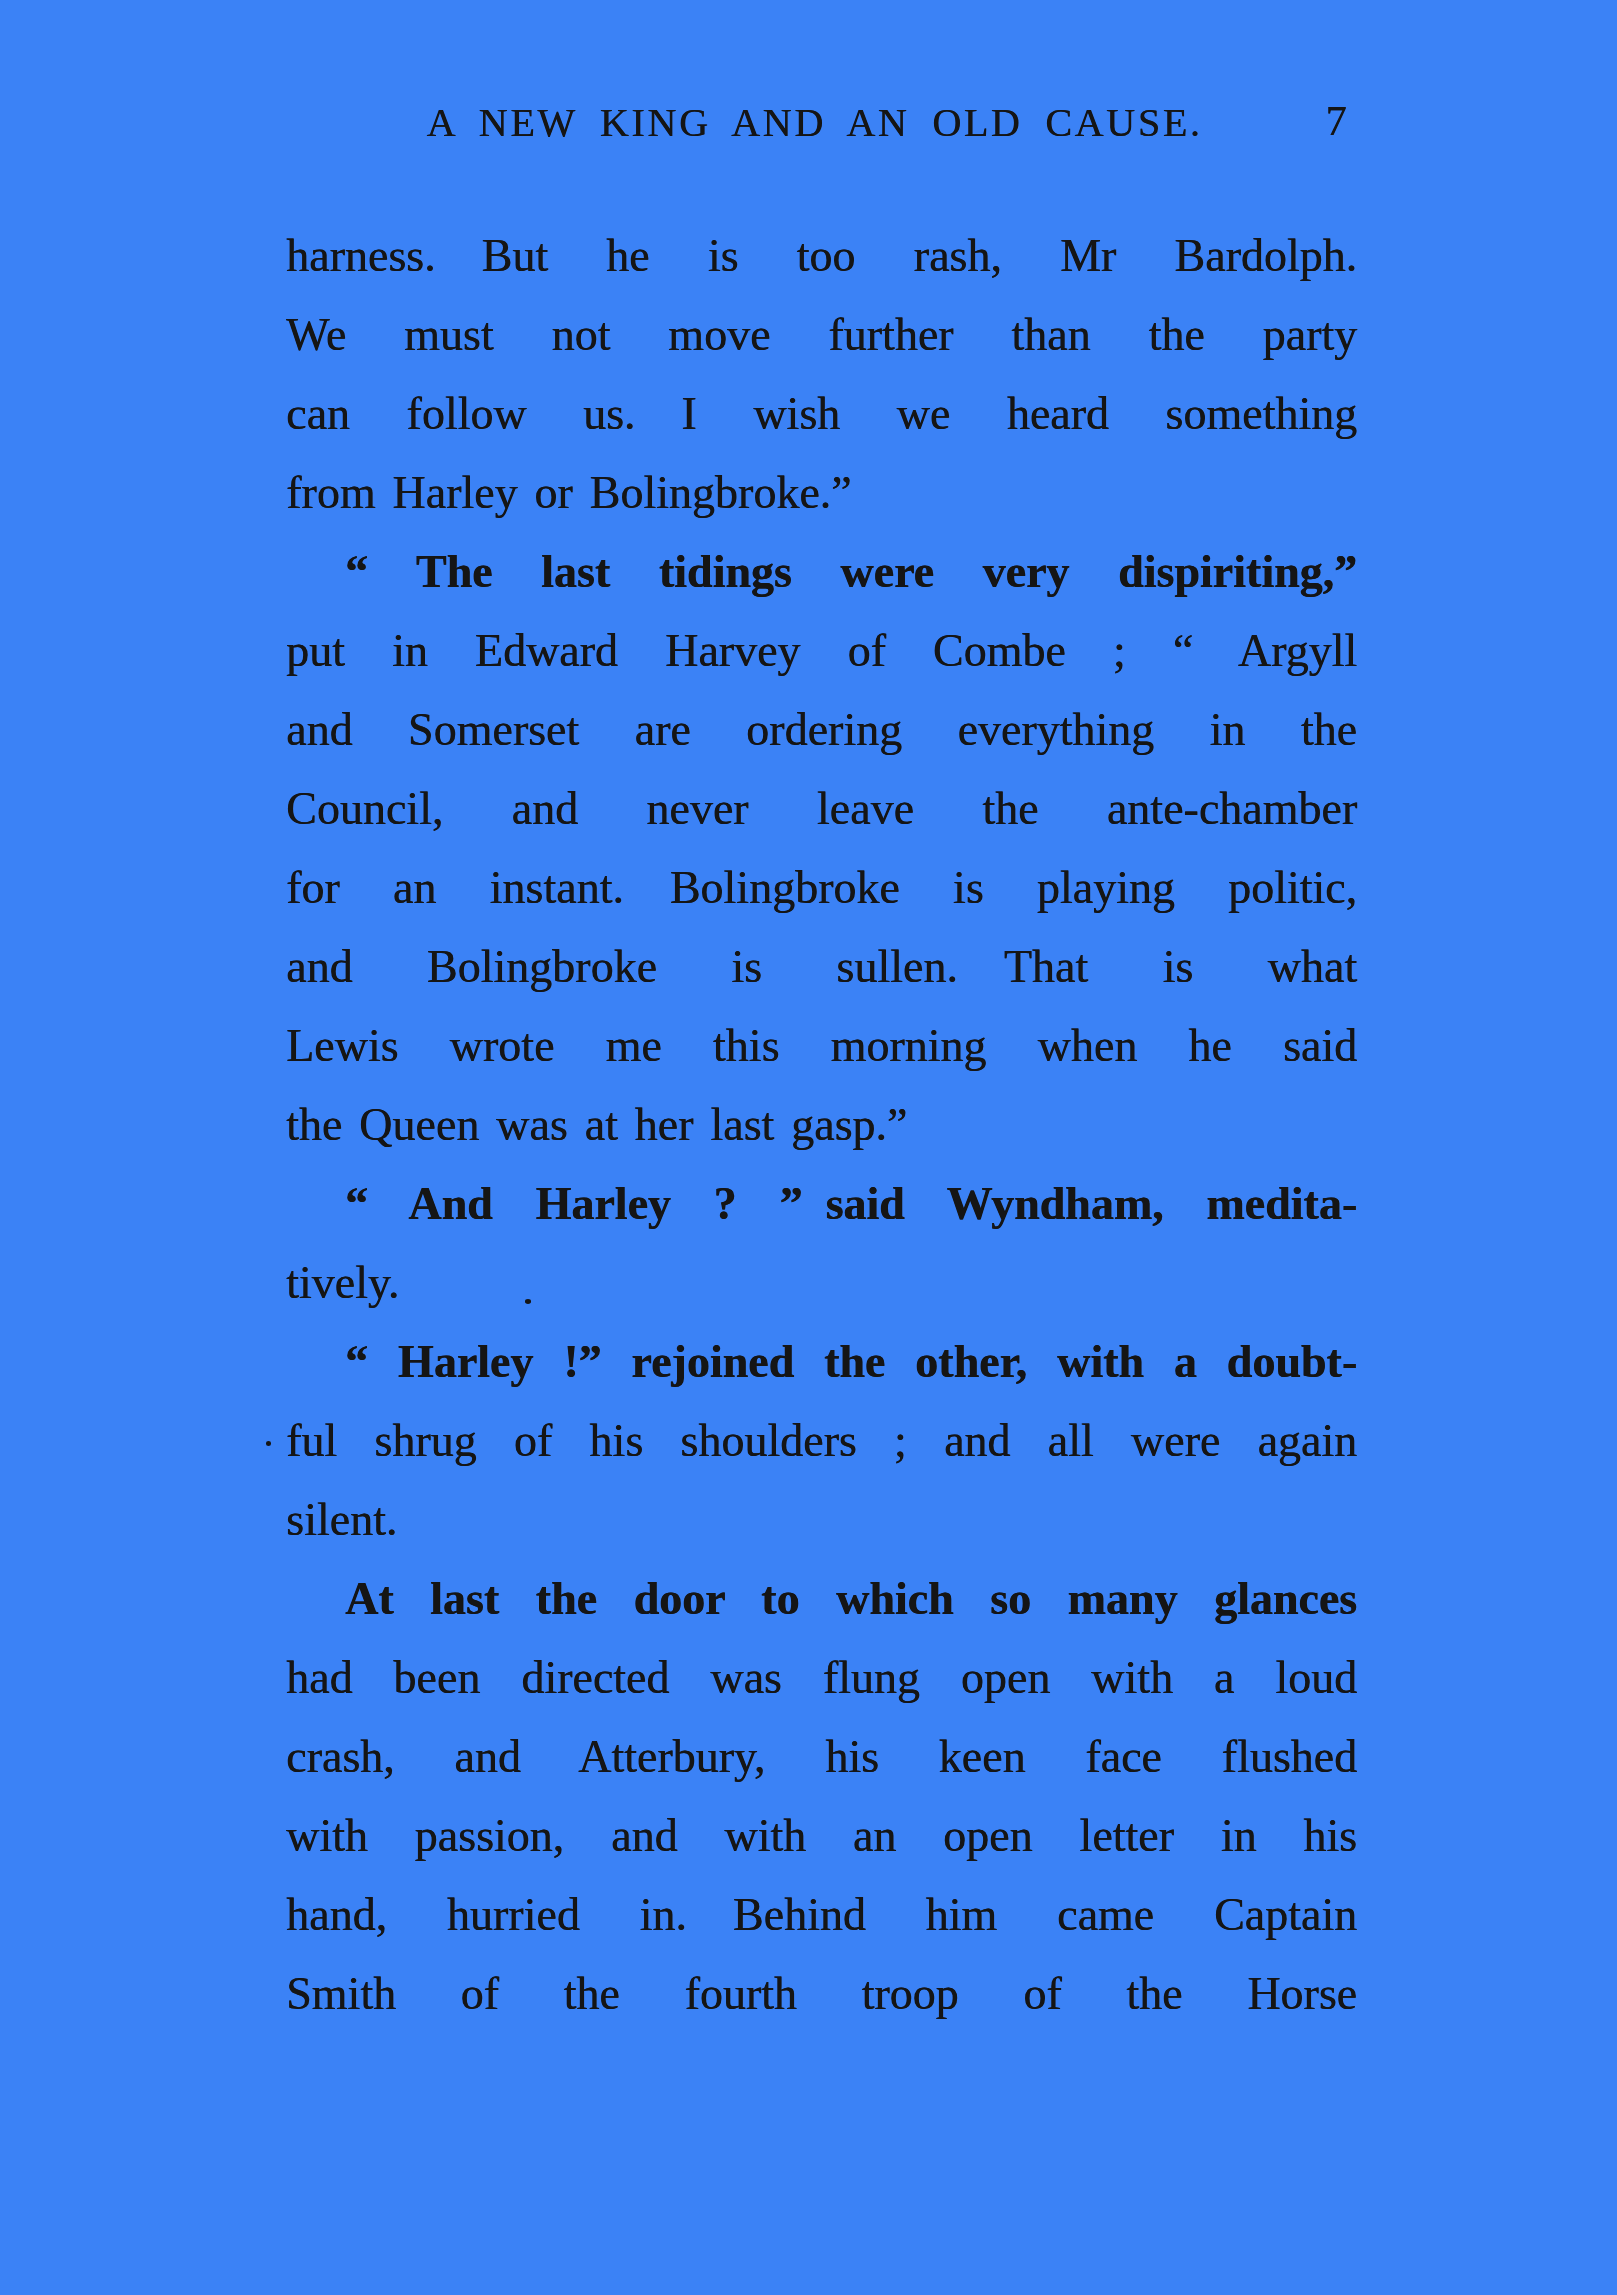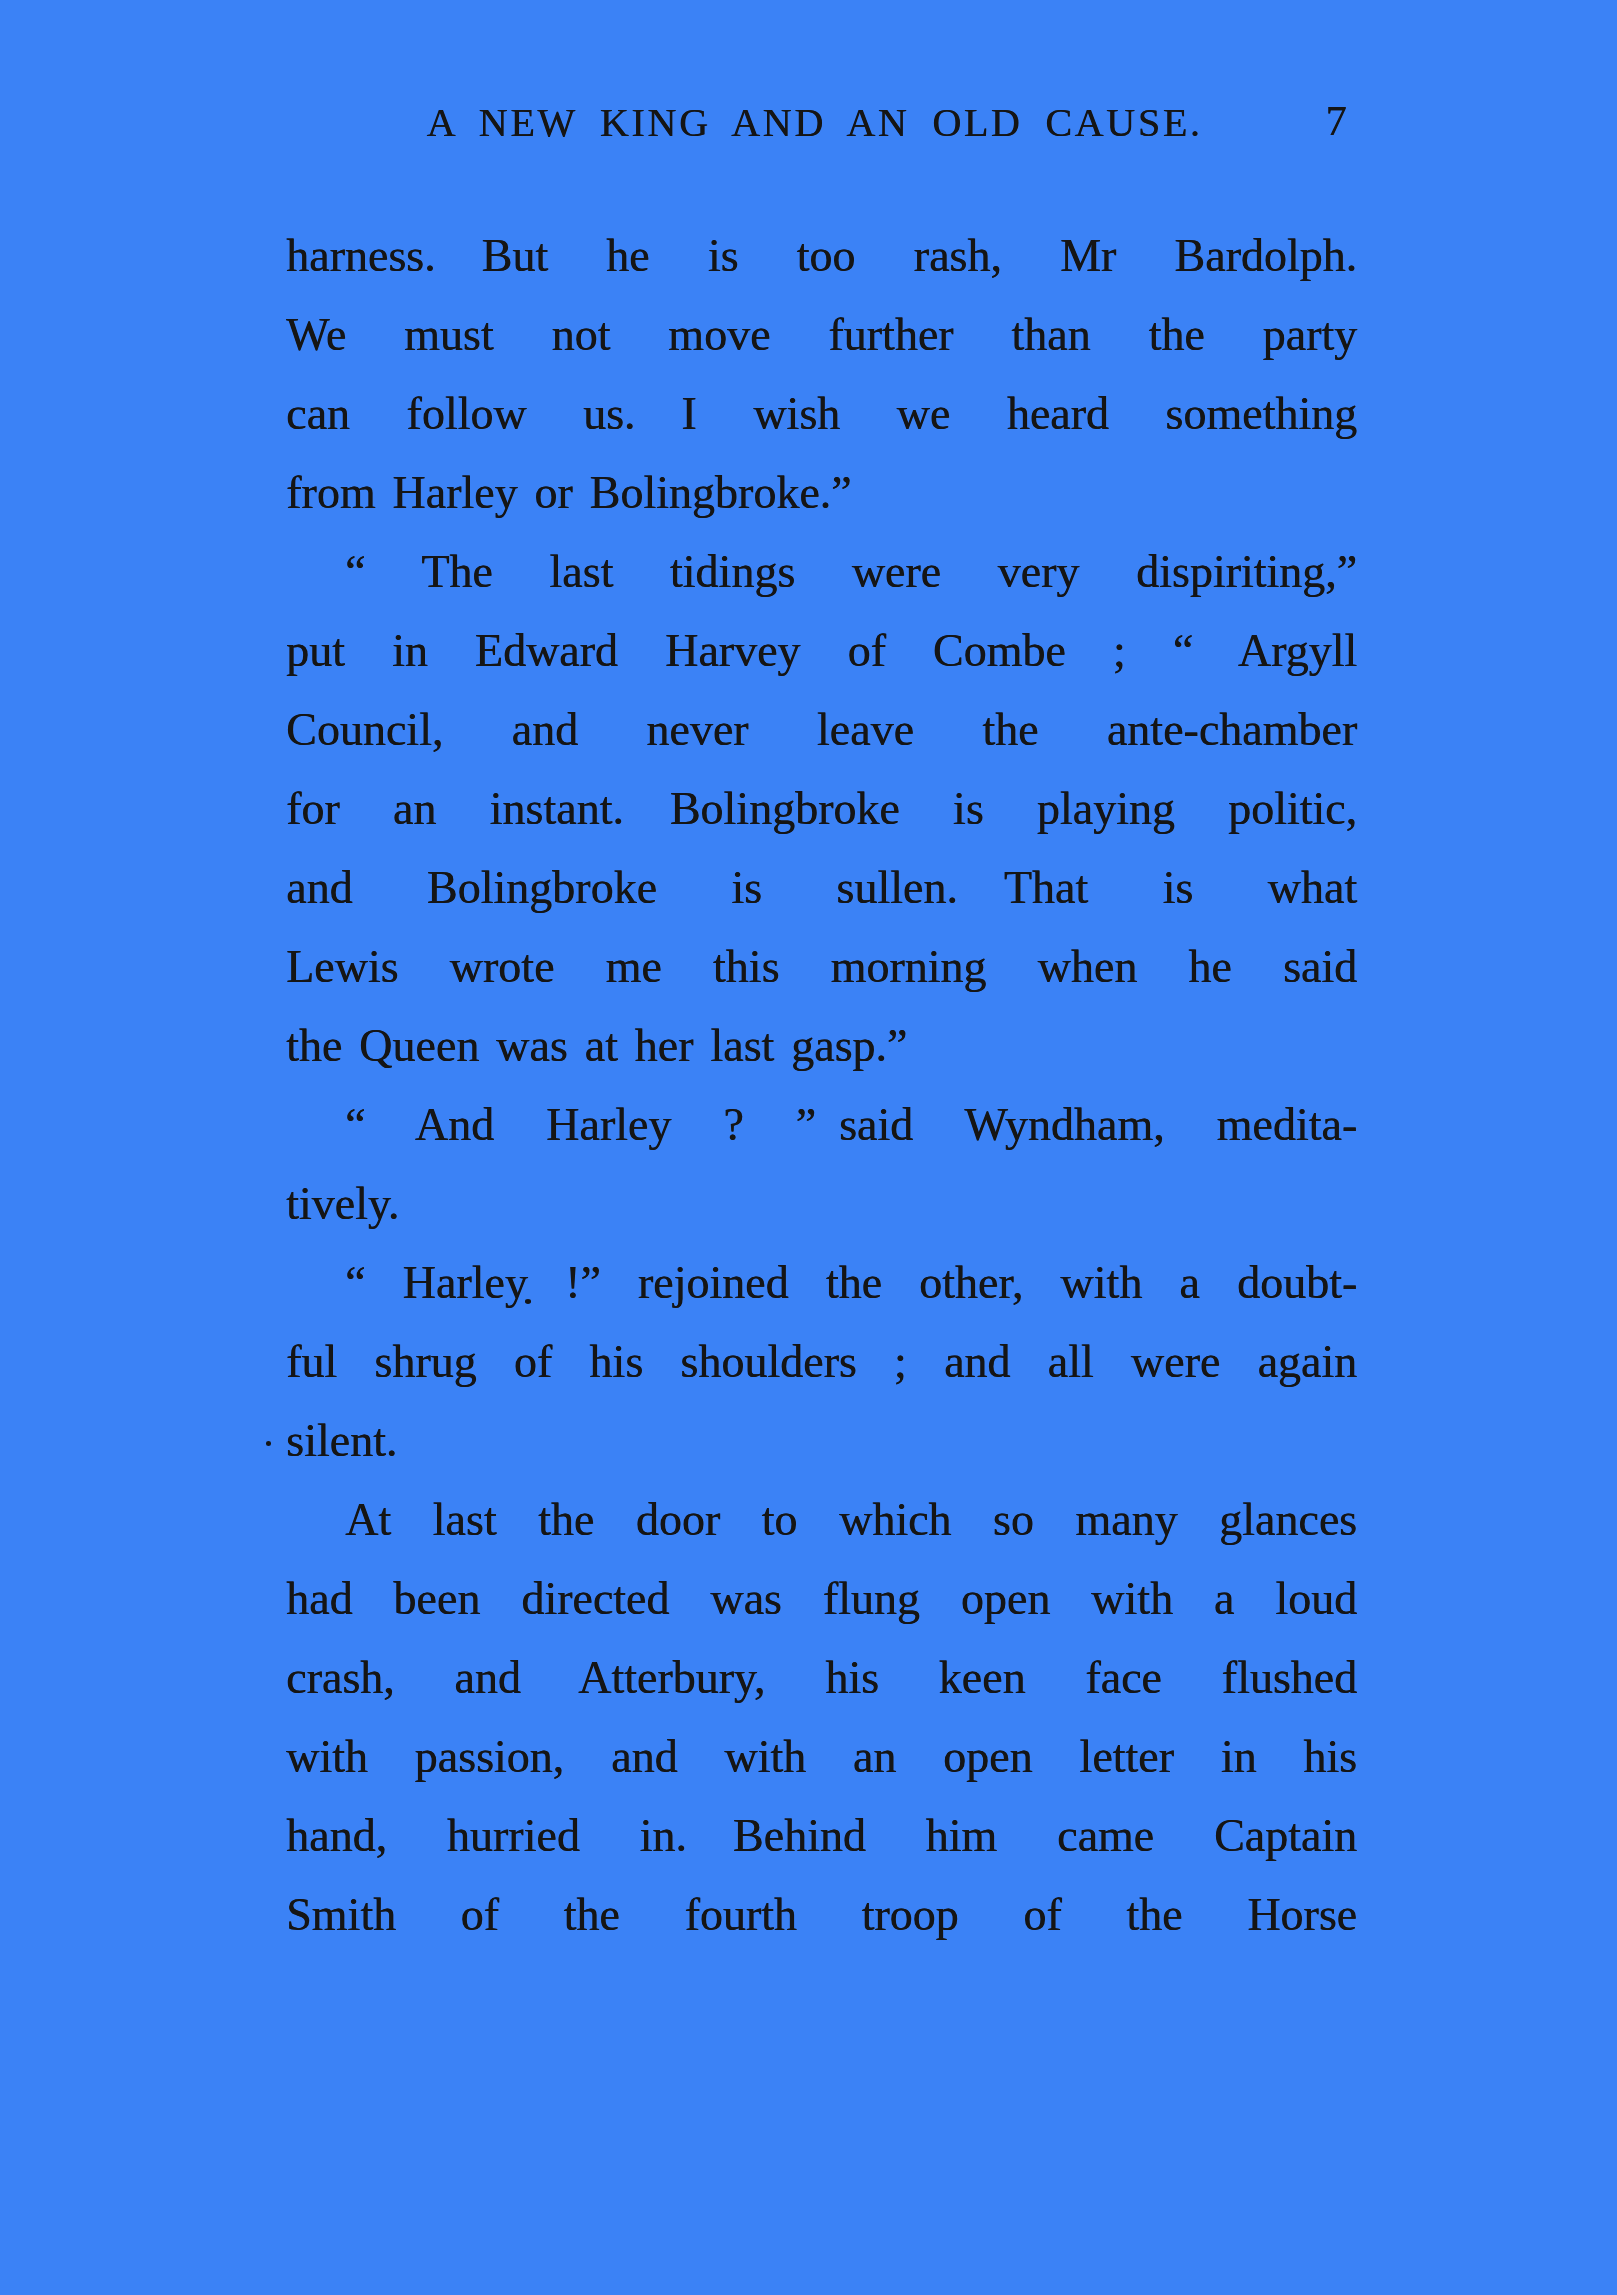--- a/index.html
+++ b/index.html
@@ -56,20 +56,21 @@
     text-align: justify;
     text-align-last: justify;
     word-spacing: 5.4px;
   }
   .line.end {
     text-align: center;
     text-align-last: left;
   }
   .line.ind {
     text-indent: 59px;
+    font-weight: bold;
   }
 
   
   .speck {
     position: absolute;
     background: #151515;
     border-radius: 50%;
   }
   .speck-1 { left: 525px; top: 1299px; width: 6.3px; height: 4.5px; }
   .speck-2 { left: 266px; top: 1441px; width: 5.4px; height: 4.5px; }
@@ -84,20 +85,21 @@
     <span class="folio">7</span>
   </header>
 
   <main class="textblock">
     <div class="line">harness. But he is too rash, Mr Bardolph.</div>
     <div class="line">We must not move further than the party</div>
     <div class="line">can follow us. I wish we heard something</div>
     <div class="line end">from Harley or Bolingbroke.”</div>
     <div class="line ind">“ The last tidings were very dispiriting,”</div>
     <div class="line">put in Edward Harvey of Combe ; “ Argyll</div>
+    <div class="line">and Somerset are ordering everything in the</div>
     <div class="line">Council, and never leave the ante-chamber</div>
     <div class="line">for an instant. Bolingbroke is playing politic,</div>
     <div class="line">and Bolingbroke is sullen. That is what</div>
     <div class="line">Lewis wrote me this morning when he said</div>
     <div class="line end">the Queen was at her last gasp.”</div>
     <div class="line ind">“ And Harley ? ” said Wyndham, medita-</div>
     <div class="line end">tively.</div>
     <div class="line ind">“ Harley !” rejoined the other, with a doubt-</div>
     <div class="line">ful shrug of his shoulders ; and all were again</div>
     <div class="line end">silent.</div>

